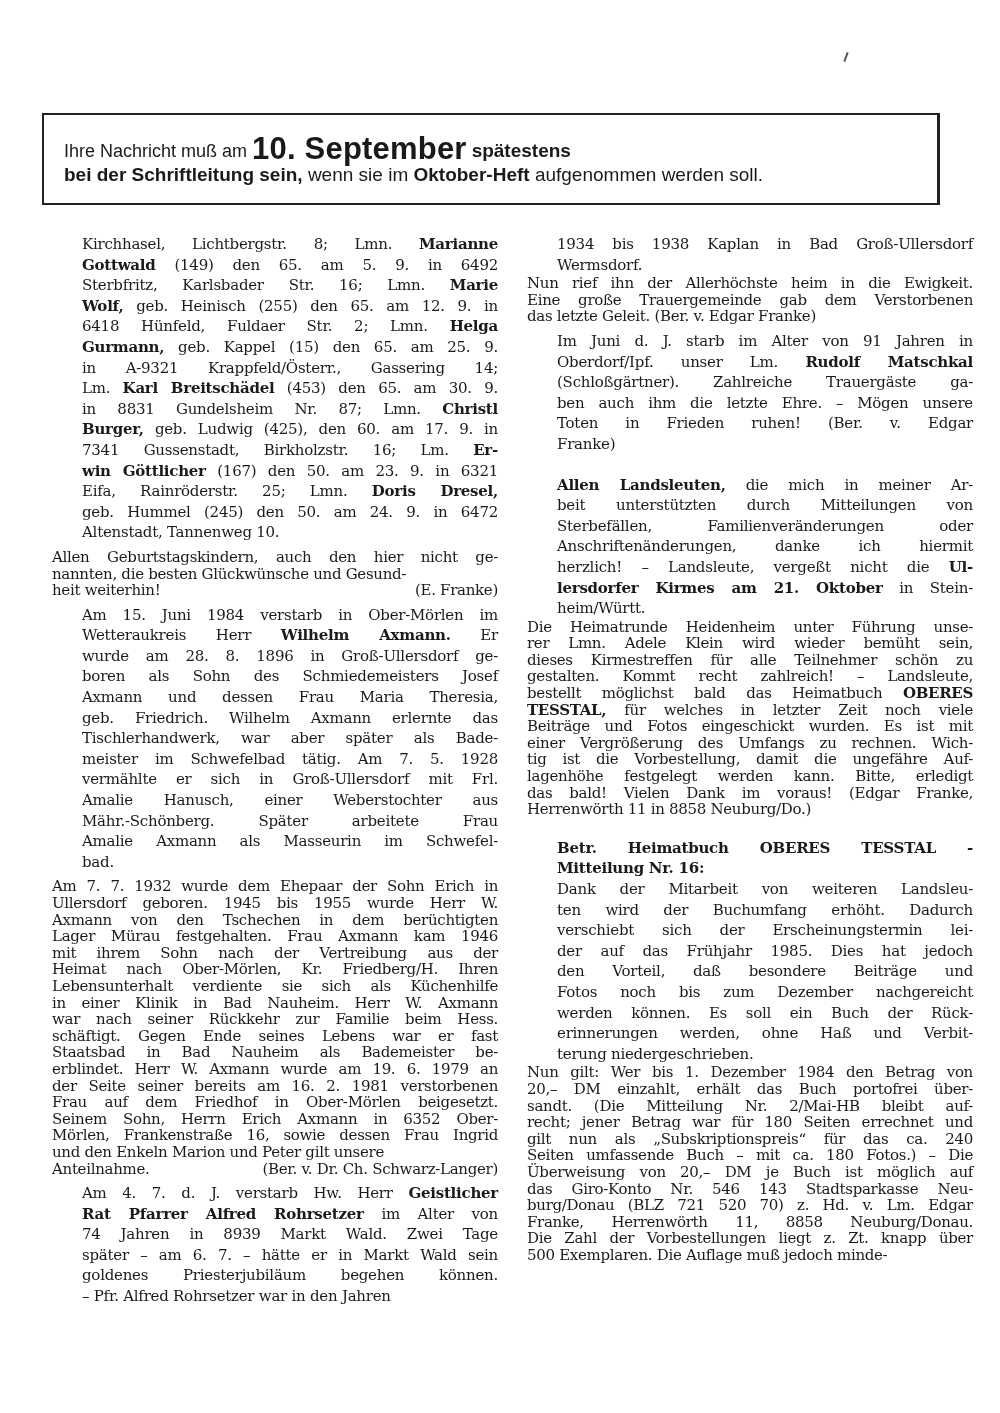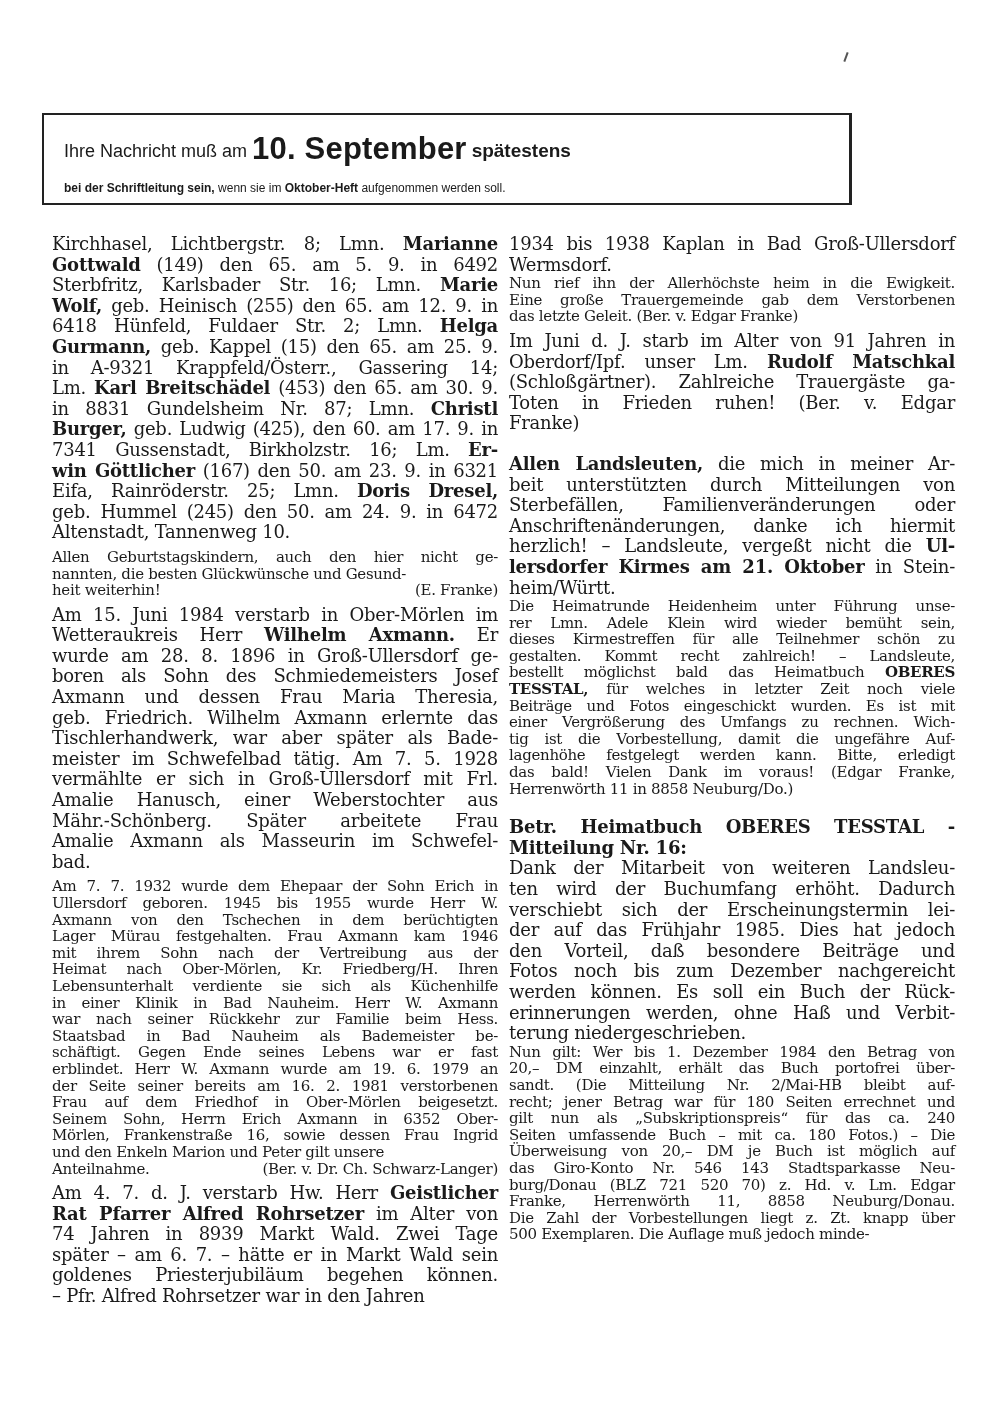--- a/index.html
+++ b/index.html
@@ -11,54 +11,54 @@
       overflow: hidden;
       font-family: "DejaVu Serif", "Liberation Serif", serif;
     }
     .page-mark {
       position: absolute; left: 845px; top: 52px;
       width: 2px; height: 10px;
       background: #555; transform: rotate(20deg);
     }
     .notice-box {
       position: absolute; left: 42px; top: 113px;
-      width: 810px; height: 92px;
+      width: 898px; height: 92px;
       border: 2px solid #222;
       border-right-width: 3px;
       font-family: "Liberation Sans", sans-serif;
       box-sizing: border-box;
     }
     .notice-line1 {
       position: absolute; left: 20px; top: 20px;
       white-space: nowrap;
       font-size: 18px; line-height: 28px;
     }
     .notice-line1 .big {
       font-size: 31px; font-weight: bold; letter-spacing: 0.2px;
       vertical-align: -2px;
     }
     .notice-line1 .bold { font-weight: bold; font-size: 19px; }
     .notice-line2 {
-      position: absolute; left: 20px; top: 61px;
+      position: absolute; left: 20px; top: 48px;
       white-space: nowrap;
-      font-size: 12px; line-height: 24px;
+      font-size: 19px; line-height: 24px;
     }
     .notice-line2 b { font-weight: bold; }
 
     .col {
       position: absolute; top: 234px; width: 446px;
       font-family: "DejaVu Serif", "Liberation Serif", serif;
     }
     .col-left { left: 52px; }
-    .col-right { left: 509px; }
+    .col-right { left: 527px; }
 
     .p { margin: 0; text-align: justify; text-align-last: left; }
     .p .ln { display: block; white-space: nowrap; text-align: justify; text-align-last: justify; }
     .p .ln.last { text-align-last: left; }
-    .lg { font-size: 18px; line-height: 20.6px; letter-spacing: -0.25px; }
+    .lg { font-size: 15px; line-height: 20.6px; letter-spacing: -0.25px; margin-left: 30px; }
     .sm { font-size: 15px; line-height: 16.6px; letter-spacing: -0.3px; }
     .gap { height: 6px; }
     .gap-lg { height: 20px; }
     .right-attr { display: flex; justify-content: space-between; }
     b { font-weight: bold; }
   </style>
 </head>
 <body>
 
 <div class="page-mark"></div>
@@ -119,22 +119,22 @@
   <div class="p sm">
       <span class="ln">Am 7. 7. 1932 wurde dem Ehepaar der Sohn Erich in</span>
       <span class="ln">Ullersdorf geboren. 1945 bis 1955 wurde Herr W.</span>
       <span class="ln">Axmann von den Tschechen in dem berüchtigten</span>
       <span class="ln">Lager Mürau festgehalten. Frau Axmann kam 1946</span>
       <span class="ln">mit ihrem Sohn nach der Vertreibung aus der</span>
       <span class="ln">Heimat nach Ober-Mörlen, Kr. Friedberg/H. Ihren</span>
       <span class="ln">Lebensunterhalt verdiente sie sich als Küchenhilfe</span>
       <span class="ln">in einer Klinik in Bad Nauheim. Herr W. Axmann</span>
       <span class="ln">war nach seiner Rückkehr zur Familie beim Hess.</span>
+      <span class="ln">schäftigt. Gegen Ende seines Lebens war er fast</span>
       <span class="ln">Staatsbad in Bad Nauheim als Bademeister be-</span>
-      <span class="ln">schäftigt. Gegen Ende seines Lebens war er fast</span>
       <span class="ln">erblindet. Herr W. Axmann wurde am 19. 6. 1979 an</span>
       <span class="ln">der Seite seiner bereits am 16. 2. 1981 verstorbenen</span>
       <span class="ln">Frau auf dem Friedhof in Ober-Mörlen beigesetzt.</span>
       <span class="ln">Seinem Sohn, Herrn Erich Axmann in 6352 Ober-</span>
       <span class="ln">Mörlen, Frankenstraße 16, sowie dessen Frau Ingrid</span>
       <span class="ln last">und den Enkeln Marion und Peter gilt unsere</span>
     </div>
   <div class="p sm right-attr">
     <span>Anteilnahme.</span>
     <span>(Ber. v. Dr. Ch. Schwarz-Langer)</span>
@@ -158,20 +158,21 @@
   <div class="p sm">
       <span class="ln">Nun rief ihn der Allerhöchste heim in die Ewigkeit.</span>
       <span class="ln">Eine große Trauergemeinde gab dem Verstorbenen</span>
       <span class="ln last">das letzte Geleit. (Ber. v. Edgar Franke)</span>
     </div>
   <div class="gap"></div>
   <div class="p lg">
       <span class="ln">Im Juni d. J. starb im Alter von 91 Jahren in</span>
       <span class="ln">Oberdorf/Ipf. unser Lm. <b>Rudolf Matschkal</b></span>
       <span class="ln">(Schloßgärtner). Zahlreiche Trauergäste ga-</span>
+      <span class="ln">ben auch ihm die letzte Ehre. – Mögen unsere</span>
       <span class="ln">Toten in Frieden ruhen! (Ber. v. Edgar</span>
       <span class="ln last">Franke)</span>
     </div>
   <div class="gap-lg"></div>
   <div class="p lg">
       <span class="ln"><b>Allen Landsleuten,</b> die mich in meiner Ar-</span>
       <span class="ln">beit unterstützten durch Mitteilungen von</span>
       <span class="ln">Sterbefällen, Familienveränderungen oder</span>
       <span class="ln">Anschriftenänderungen, danke ich hiermit</span>
       <span class="ln">herzlich! – Landsleute, vergeßt nicht die <b>Ul-</b></span>

